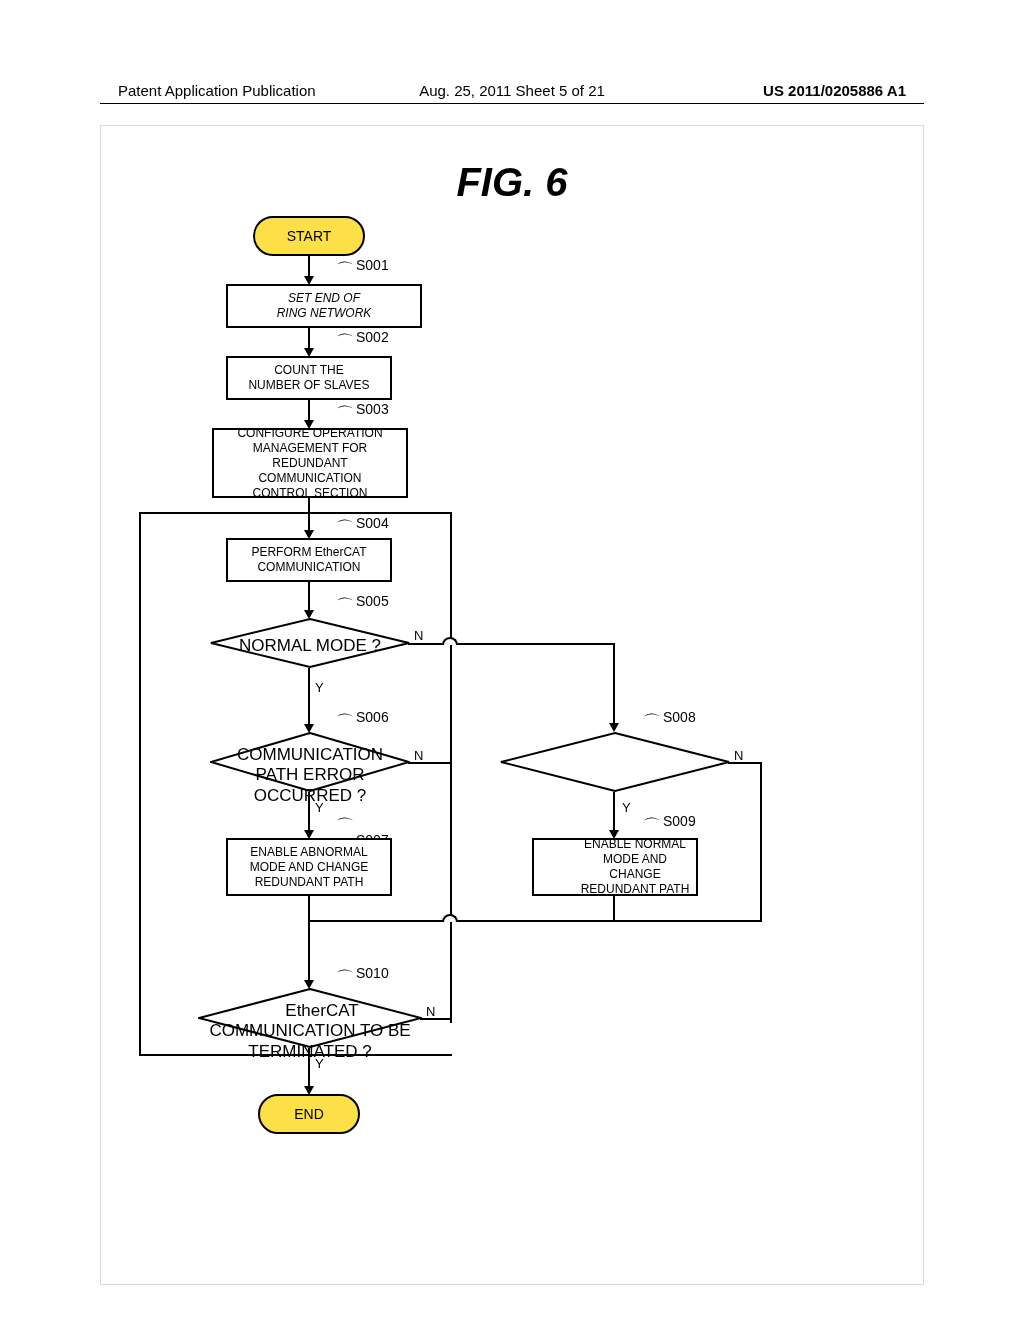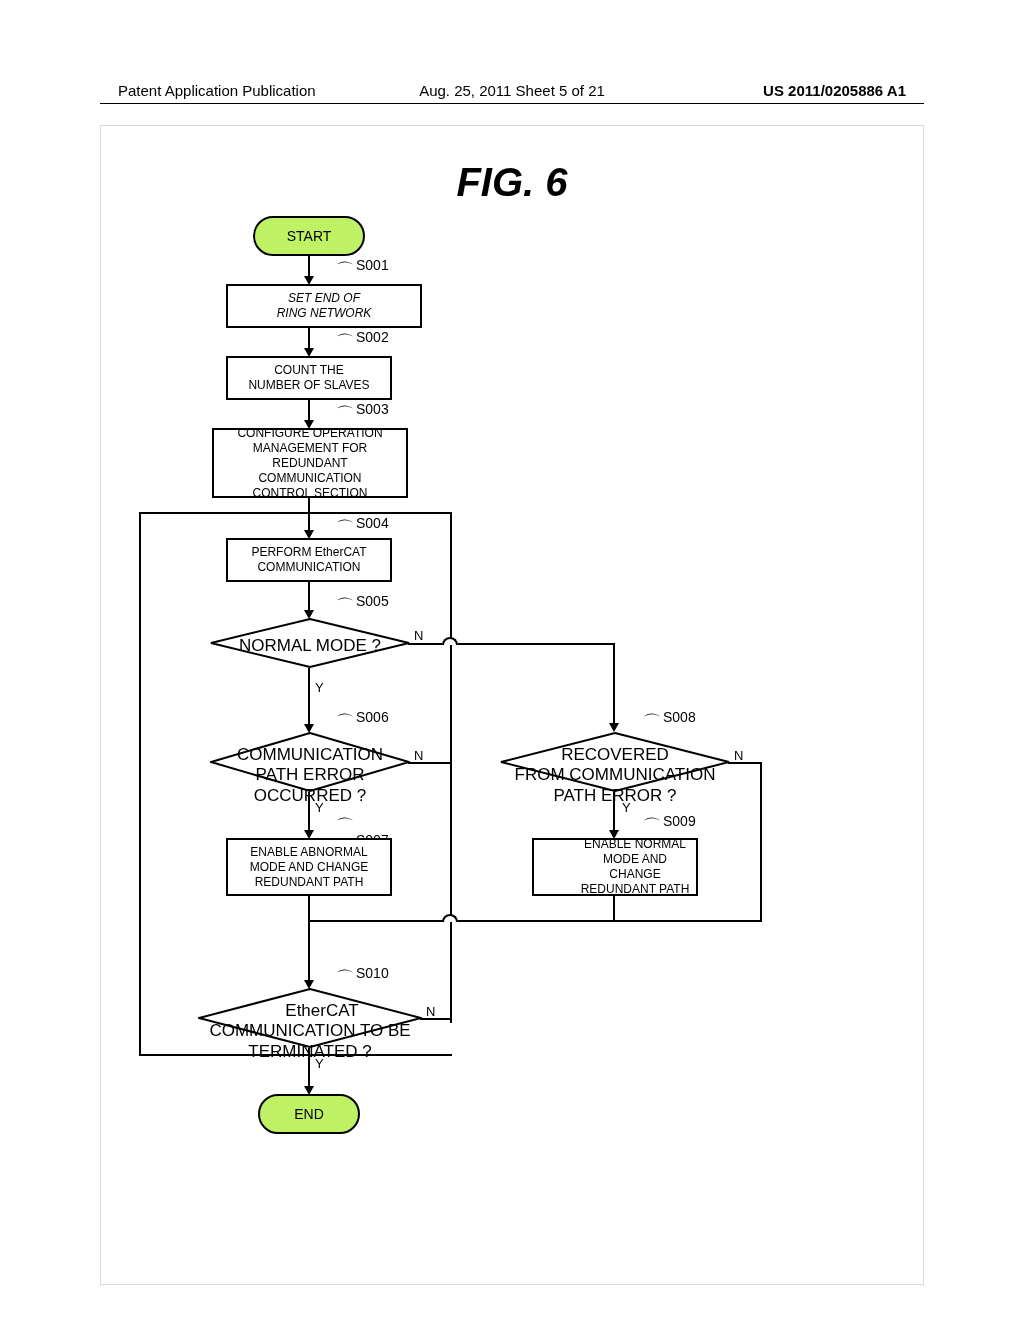--- a/index.html
+++ b/index.html
@@ -51,21 +51,21 @@
   .terminator {
     position: absolute;
     border: 2px solid #000;
     border-radius: 22px;
     font-size: 14px;
     font-weight: normal;
     text-align: center;
     display: flex;
     align-items: center;
     justify-content: center;
-    background: #bef264;
+    background: #fde047;
     height: 40px;
   }
   .process {
     position: absolute;
     border: 2px solid #000;
     font-size: 12px;
     text-align: center;
     display: flex;
     align-items: center;
     justify-content: center;
@@ -245,23 +245,20 @@
 
 <div class="arrow-v" style="left:308px; top:896px; height:86px;"></div>
 
 <span class="tilde" style="left:643px; top:710px;">⌒</span>
 <div class="step-label" style="left:663px; top:709px;">S008</div>
 
 <div class="decision" style="left:500px; top:732px; width:230px; height:60px;">
   <svg width="230" height="60">
       <polygon points="115,1 229,30 115,59 1,30" fill="#fff" stroke="#000" stroke-width="2"></polygon>
     </svg>
-  <div class="decision-label" style="top:13px;"><span style="white-space:pre-line;">RECOVERED
-FROM COMMUNICATION
-PATH ERROR ?</span></div>
 </div>
 <div class="yn-label" style="left:622px; top:800px;">Y</div>
 <div class="yn-label" style="left:734px; top:748px;">N</div>
 
 <div class="arrow-h" style="left:728px; top:762px; width:34px;"></div>
 <div class="arrow-v" style="left:760px; top:762px; height:160px;"></div>
 <div class="arrow-h" style="left:614px; top:920px; width:148px;"></div>
 
 <div class="arrow-v" style="left:613px; top:792px; height:40px;"></div>
 <div class="arrow-head-down" style="left:609px; top:830px;"></div>

